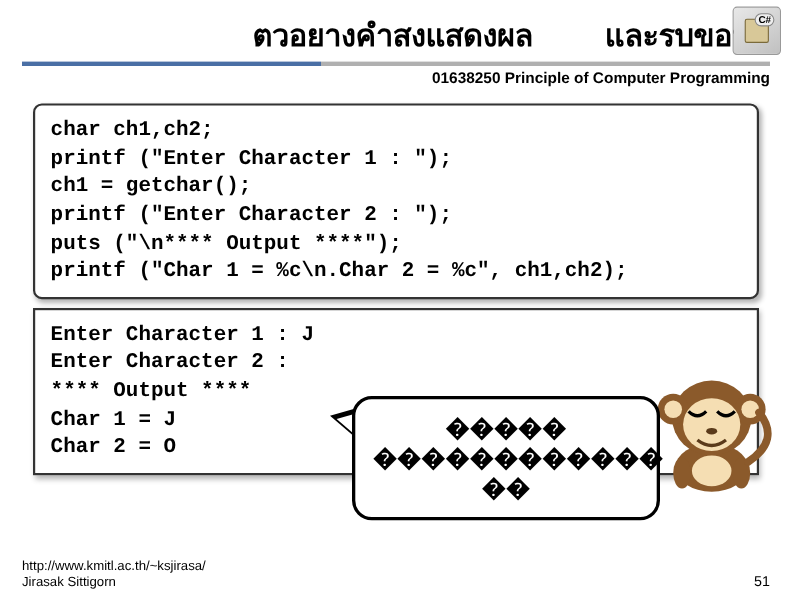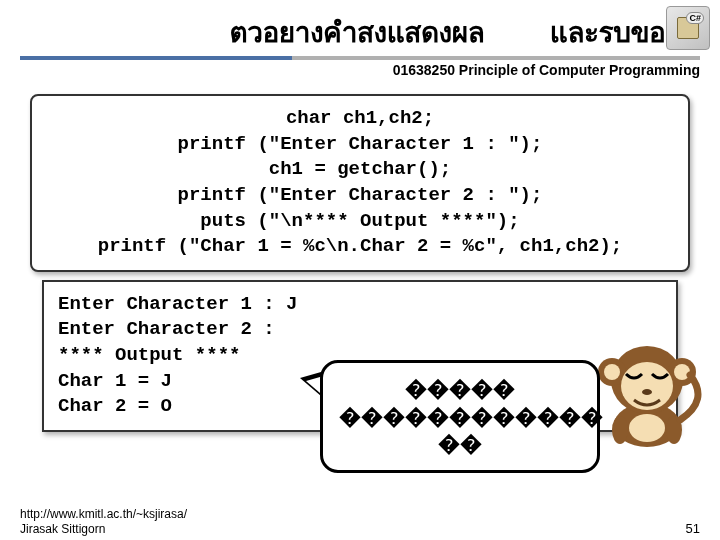--- a/index.html
+++ b/index.html
@@ -69,24 +69,23 @@
     margin: 8px 30px;
     padding: 10px 14px;
     border: 2px solid #333;
     border-radius: 8px;
     background: #fff;
     font-family: "Courier New", monospace;
     font-size: 19px;
     line-height: 1.35;
     font-weight: bold;
     box-shadow: 2px 3px 5px rgba(0,0,0,0.3);
-    text-align: center;
   }
   .output-box {
-    margin: 8px 42px;
+    margin: 8px 30px;
     padding: 10px 14px;
     border: 2px solid #333;
     background: #fff;
     font-family: "Courier New", monospace;
     font-size: 19px;
     line-height: 1.35;
     font-weight: bold;
     box-shadow: 2px 3px 5px rgba(0,0,0,0.3);
     white-space: pre;
   }

